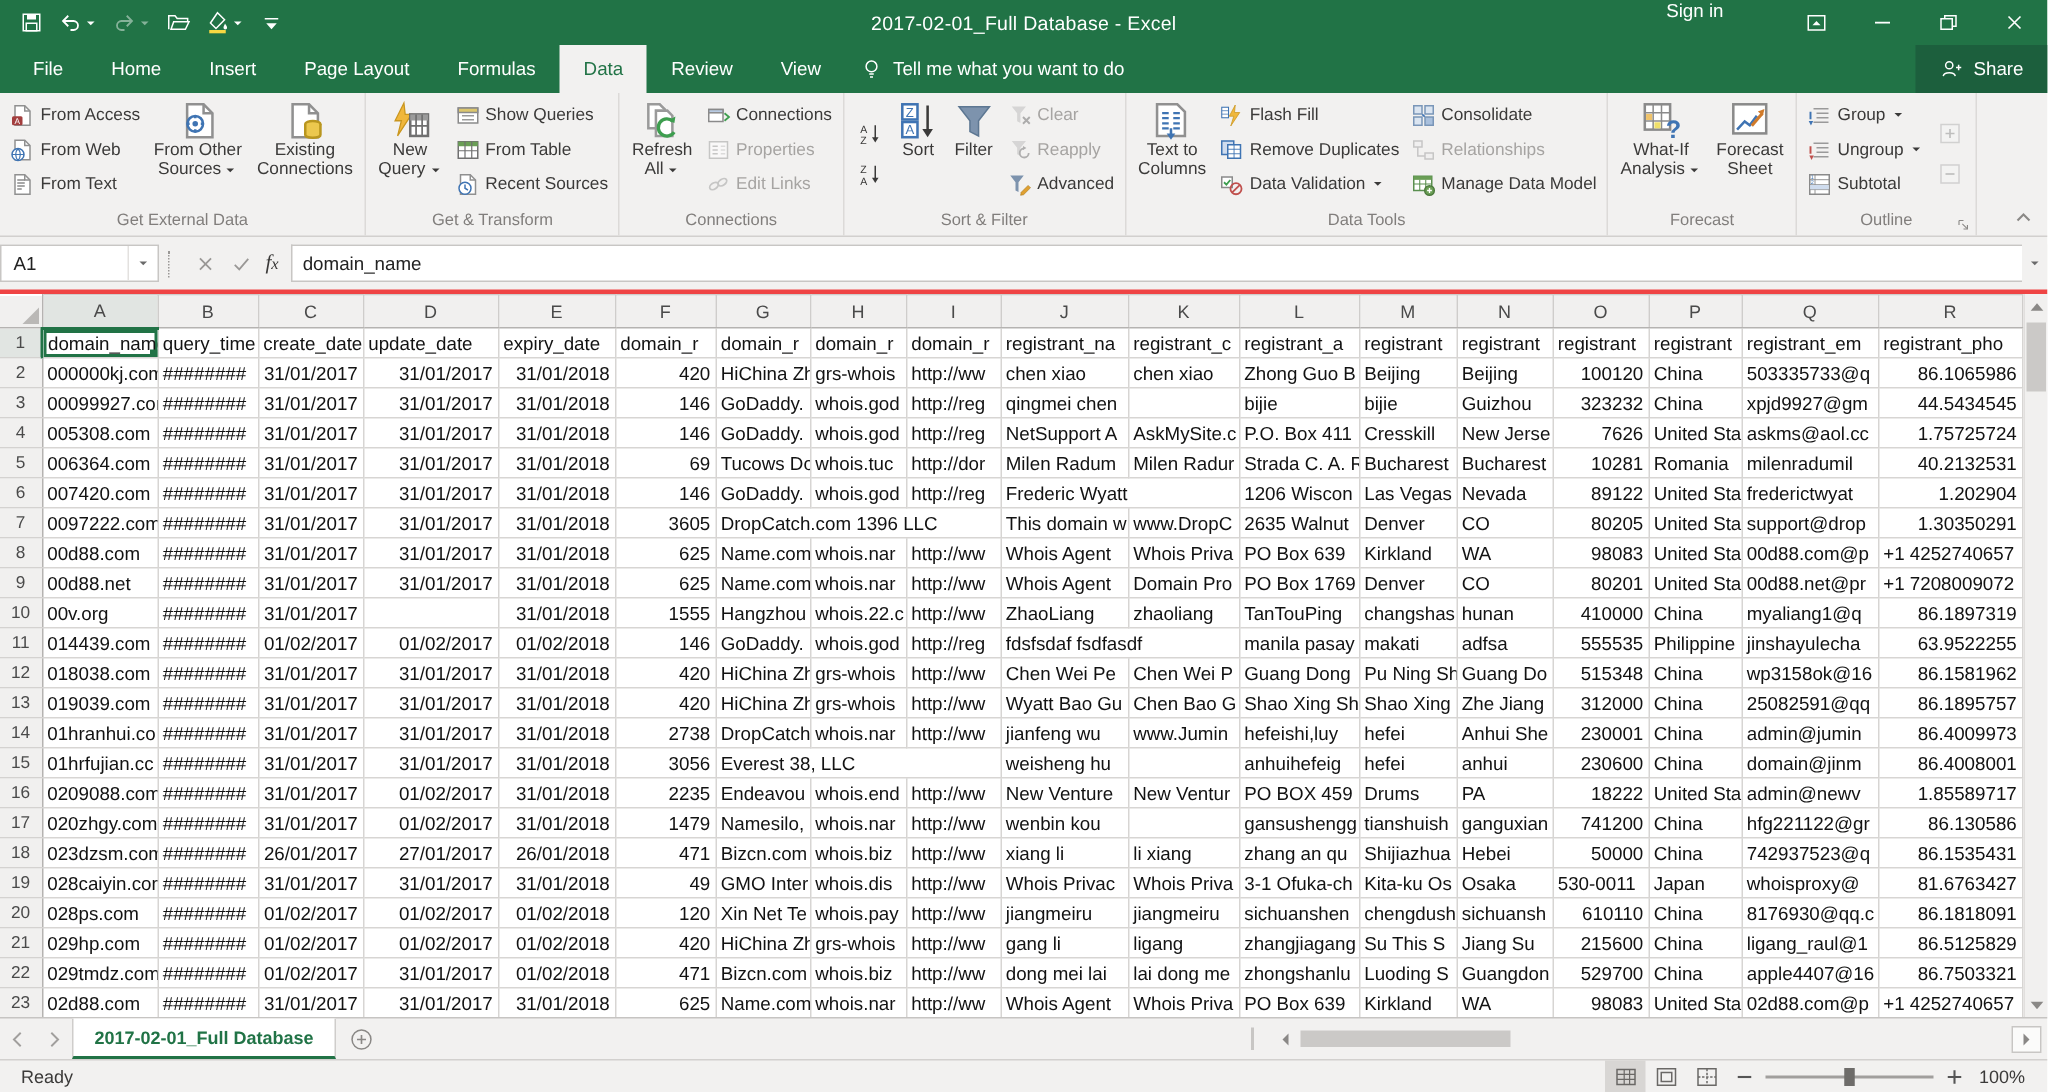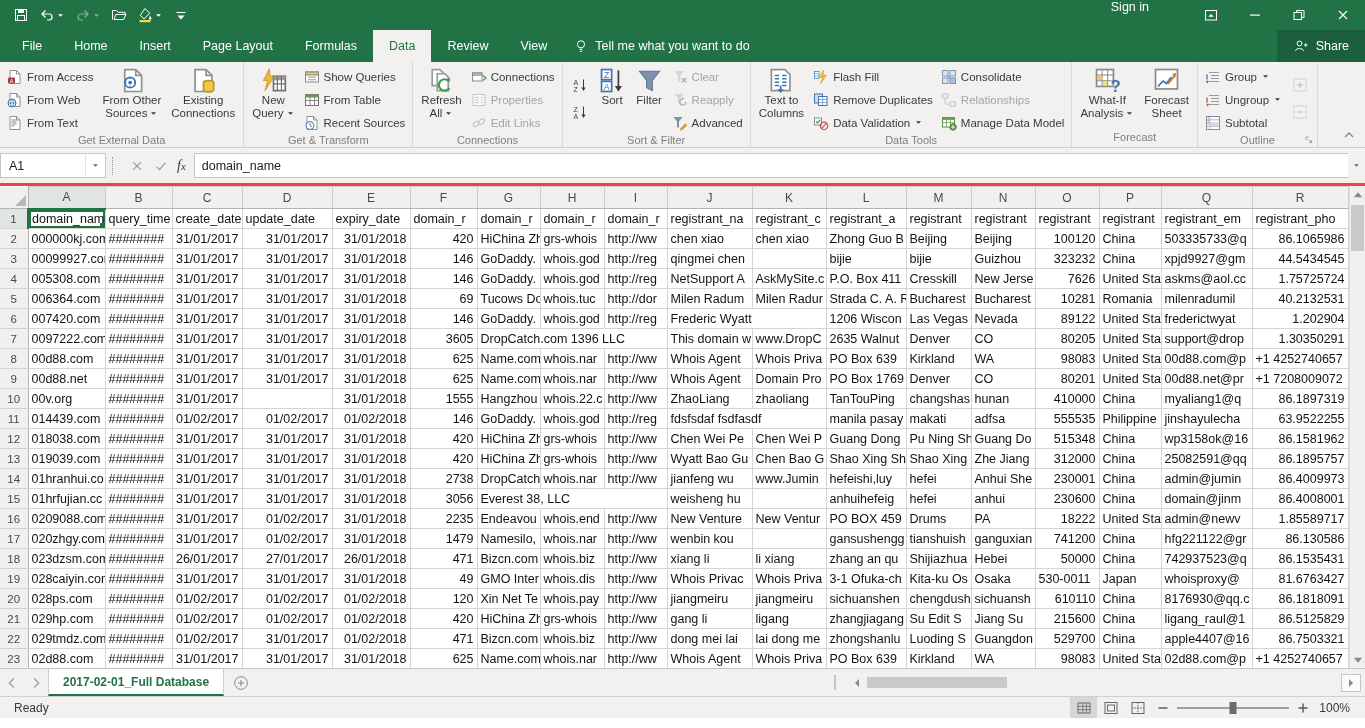--- a/index.html
+++ b/index.html
@@ -17,21 +17,21 @@
   .winbtn{width:44px;height:30px;display:flex;align-items:center;justify-content:center}
 
   
   .tabrow{height:32px;background:#217346;display:flex;align-items:stretch;padding-left:6px}
   .rtab{display:flex;align-items:center;padding:0 16px;font-size:12.5px;color:#fff;cursor:default}
   .rtab.active{background:#f2f1f0;color:#217346}
   .tellme{display:flex;align-items:center;gap:6px;color:#fff;font-size:12.5px;padding:0 10px}
   .sharebtn{margin-left:auto;background:#1c5f3d;display:flex;align-items:center;gap:7px;padding:0 16px;color:#fff;font-size:12.5px}
 
   
-  .ribbon{height:86px;background:#f2f1f0;border-bottom:1px solid #d2d0ce;display:flex;position:relative}
+  .ribbon{height:96px;background:#f2f1f0;border-bottom:1px solid #d2d0ce;display:flex;position:relative}
   .rgroup{border-right:1px solid #dcdad8;display:flex;flex-direction:column;flex:none}
   .rgc{flex:1;display:flex;align-items:stretch;padding:1px 3px 0}
   .rgl{height:16px;font-size:11px;color:#817e7c;text-align:center;line-height:13px;position:relative;padding:0 10px;white-space:nowrap}
   .bigbtn{display:flex;flex-direction:column;align-items:center;padding:4px 5px 0;font-size:11.5px;color:#3b3a39;text-align:center;white-space:nowrap}
   .bigbtn .bl{line-height:13px;display:flex;align-items:center;justify-content:center;gap:2px}
   .sstack{display:flex;flex-direction:column;padding-top:2px}
   .sbtn{display:flex;align-items:center;height:23px;padding:0 4px;font-size:11.5px;color:#3b3a39;white-space:nowrap;gap:4px}
   .sbtn.disabled{color:#a6a4a2}
   .sbtn.disabled svg,.i2btn.disabled svg{filter:grayscale(1) opacity(.5)}
   .stack2{display:flex;flex-direction:column;justify-content:center;gap:5px;padding:0 2px}
@@ -149,20 +149,21 @@
           </svg>
         </span>
       </span>
     <span class="qbtn">
         <svg width="16" height="16" viewBox="0 0 16 16">
           <path d="M3.5 5.5h9" stroke="#fff" stroke-width="1.1"></path>
           <path d="M4.5 8.5l3.5 4 3.5-4z" fill="#fff"></path>
         </svg>
       </span>
   </div>
+  <div class="apptitle">2017-02-01_Full Database -  Excel</div>
   <div class="tbright">
     <span class="signin">Sign in</span>
     <span class="winbtn">
         <svg width="16" height="16" viewBox="0 0 16 16">
           <rect x="2.5" y="3.5" width="11" height="9.5" fill="none" stroke="#fff"></rect>
           <path d="M5.3 9.8L8 7l2.7 2.8z" fill="#fff"></path>
         </svg>
       </span>
     <span class="winbtn">
         <svg width="16" height="16" viewBox="0 0 16 16">
@@ -1111,21 +1112,21 @@
           <td class="c ral">01/02/2017</td>
           <td class="c ral">01/02/2017</td>
           <td class="c ral">01/02/2018</td>
           <td class="c ral">420</td>
           <td class="c">HiChina Zh</td>
           <td class="c">grs-whois</td>
           <td class="c">http://ww</td>
           <td class="c">gang li</td>
           <td class="c">ligang</td>
           <td class="c">zhangjiagang</td>
-          <td class="c">Su Edit S</td>
+          <td class="c">Su This S</td>
           <td class="c">Jiang Su</td>
           <td class="c ral">215600</td>
           <td class="c">China</td>
           <td class="c">ligang_raul@1</td>
           <td class="c ral">86.5125829</td>
         </tr>
         <tr>
           <th class="rh">22</th>
           <td class="c">029tmdz.com</td>
           <td class="c">########</td>

